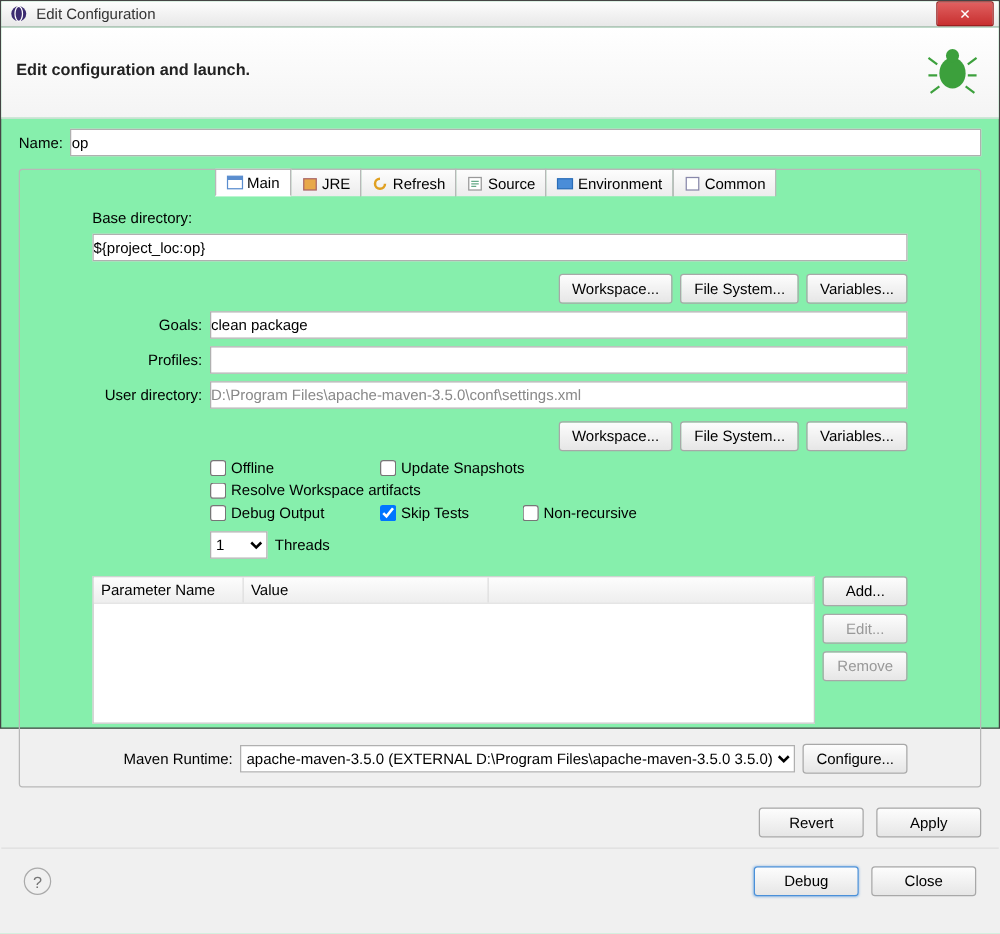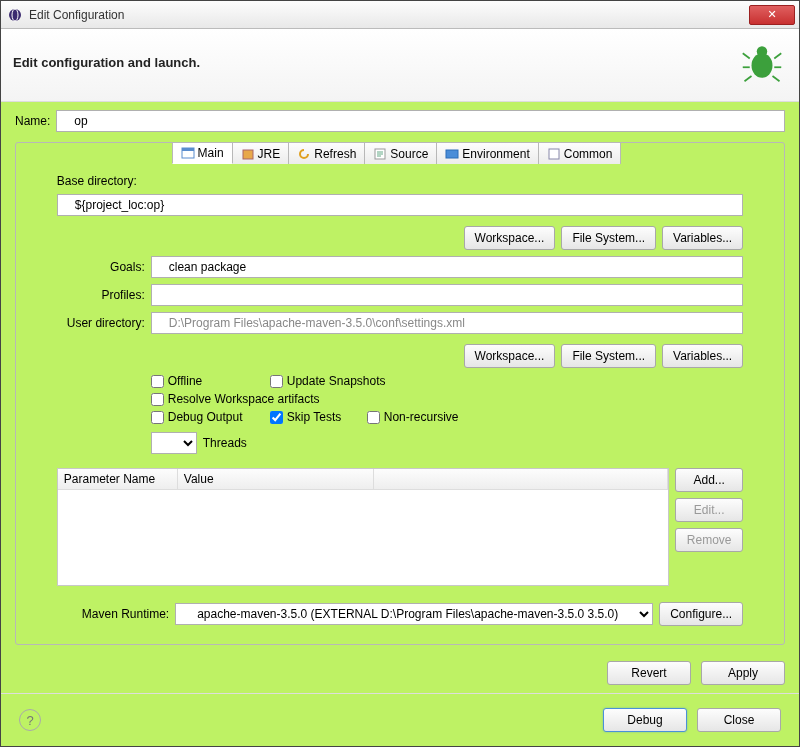--- a/index.html
+++ b/index.html
@@ -1,44 +1,44 @@
 <!DOCTYPE html>
 <html><head>
 <meta charset="utf-8">
 <style>
 * { box-sizing: border-box; margin: 0; padding: 0; }
 body { font-family: "Segoe UI", Tahoma, sans-serif; font-size: 12px; background: #f0f0f0; width: 800px; height: 747px; overflow: hidden; }
-.window { width: 800px; height: 747px; background: #bef264; border: 1px solid #444; display: flex; flex-direction: column; }
+.window { width: 800px; height: 583px; background: #86efac; border: 1px solid #444; display: flex; flex-direction: column; }
 .titlebar { height: 28px; background: linear-gradient(#fdfdfd, #e8e8e8); display: flex; align-items: center; padding-left: 6px; border-bottom: 1px solid #bbb; position: relative; }
 .titlebar .icon { width: 16px; height: 16px; margin-right: 6px; }
 .titlebar .title { flex: 1; color: #333; }
 .close-btn { width: 46px; height: 20px; background: linear-gradient(#e06060, #c83030); border: 1px solid #9a2020; border-radius: 2px; color: #fff; display: flex; align-items: center; justify-content: center; margin-right: 4px; font-size: 11px; cursor: pointer; }
 .subheader { padding: 12px 16px 18px 12px; background: linear-gradient(#fff, #f4f4f4); border-bottom: 1px solid #ddd; display: flex; align-items: center; justify-content: space-between; }
 .subheader .subtitle { font-weight: bold; font-size: 13px; color: #222; }
 .bug-icon { width: 42px; height: 42px; }
 .content { flex: 1; padding: 8px 14px; display: flex; flex-direction: column; gap: 6px; }
 .name-row { display: flex; align-items: center; gap: 6px; margin-bottom: 4px; }
 .name-row label { width: auto; }
 .name-row input { flex: 1; }
-input[type="text"], select { border: 1px solid #b0b0b0; padding: 2px 17px; font-family: inherit; font-size: 12px; height: 22px; background: #fff; }
+input[type="text"], select { border: 1px solid #b0b0b0; padding: 2px 0; font-family: inherit; font-size: 12px; height: 22px; background: #fff; }
 .tabs-panel { border: 1px solid #b8b8b8; border-radius: 3px; flex: 1; display: flex; flex-direction: column; padding: 0 10px 10px 10px; align-items: center; }
 .tabstrip { display: flex; margin-top: -1px; margin-left: -8px; }
 .tab { display: flex; align-items: center; gap: 3px; padding: 3px 8px; border: 1px solid #b8b8b8; border-bottom: none; background: linear-gradient(#fdfdfd,#ececec); margin-right: -1px; cursor: pointer; position: relative; top: 0; }
 .tab.active { background: #fff; border-bottom: 1px solid #fff; z-index: 1; }
 .tab .ticon { width: 14px; height: 14px; display: inline-block; }
 .tabbody { padding-top: 10px; display: flex; flex-direction: column; gap: 6px; }
 .field-row { display: flex; align-items: center; gap: 6px; }
 .field-row > label { width: 88px; text-align: right; }
 .field-row > input { flex: 1; }
 .btnrow { display: flex; justify-content: flex-end; gap: 6px; margin-top: 4px; }
 button { font-family: inherit; font-size: 12px; padding: 3px 10px; background: linear-gradient(#fdfdfd,#e6e6e6); border: 1px solid #a8a8a8; border-radius: 3px; cursor: pointer; min-height: 24px; }
 button:disabled { color: #999; cursor: default; }
 button.primary { border-color: #4a90d9; box-shadow: 0 0 2px rgba(74,144,217,0.6); }
 .checkgrid { padding-left: 94px; display: flex; flex-direction: column; gap: 4px; }
-.checkrow { display: flex; gap: 7px; align-items: center; }
+.checkrow { display: flex; gap: 24px; align-items: center; }
 .chk { display: flex; align-items: center; gap: 4px; }
 .chk input { width: 13px; height: 13px; }
 .threadrow { padding-left: 94px; display: flex; align-items: center; gap: 6px; margin-top: 2px; }
 .threadrow select { width: 46px; }
 .ptable-wrap { display: flex; gap: 6px; margin-top: 8px; }
 .ptable { flex: 1; border: 1px solid #c8c8c8; background: #fff; height: 118px; }
 .ptable-head { display: flex; background: linear-gradient(#fdfdfd,#eee); border-bottom: 1px solid #ddd; }
 .ptable-head div { padding: 3px 6px; border-right: 1px solid #ddd; }
 .ptable-head div:nth-child(1){width:120px;}
 .ptable-head div:nth-child(2){width:196px;}

